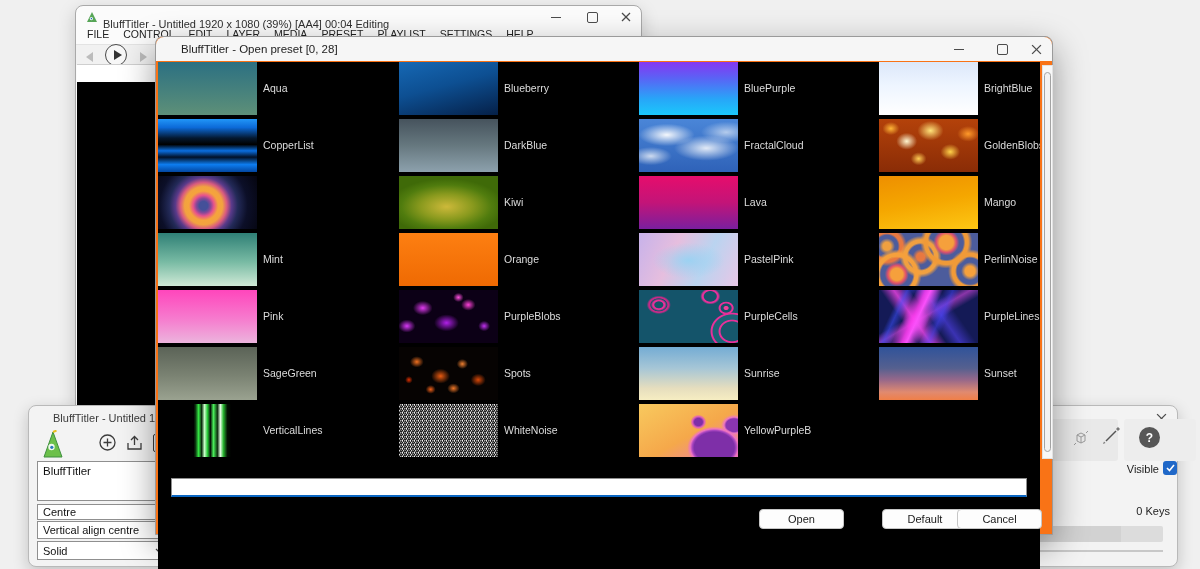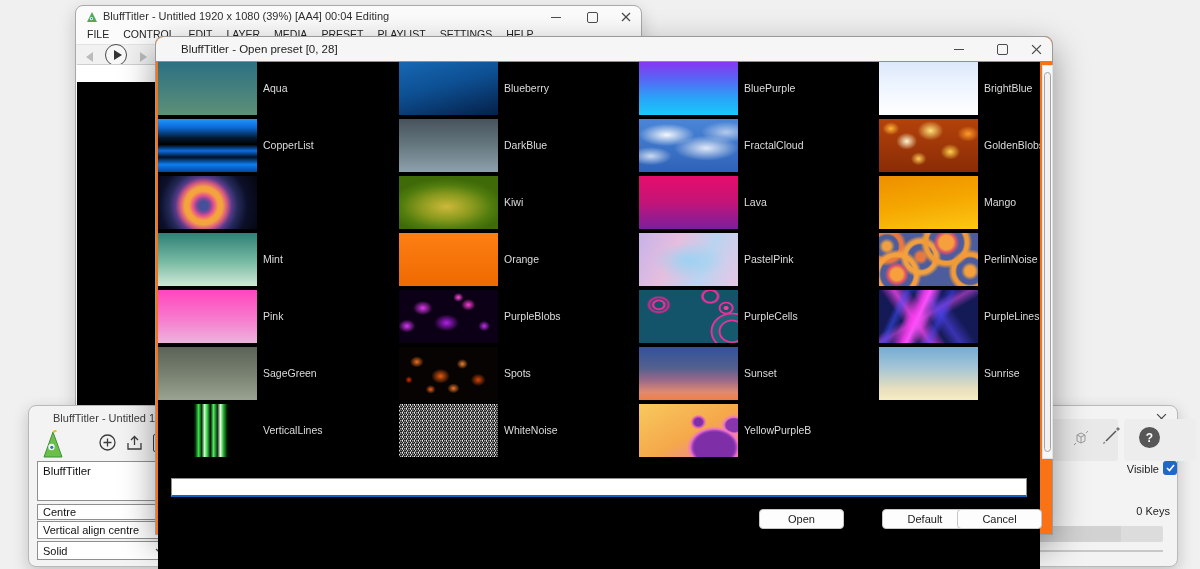--- a/index.html
+++ b/index.html
@@ -6,21 +6,21 @@
   body{width:1200px;height:569px;overflow:hidden;background:#f0f0f0;
        font-family:"Liberation Sans",sans-serif;-webkit-font-smoothing:antialiased;}
   .abs{position:absolute;}
   .desktop{position:relative;width:1200px;height:569px;background:#f0f0f0;}
 
   
   .win-main{left:75px;top:5px;width:565px;height:400px;background:#fbfbfb;
     border:1px solid #a9a9a9;border-radius:8px 8px 0 0;z-index:1;box-shadow:0 6px 18px rgba(0,0,0,.18);}
   .mtitle{left:0;top:0;right:0;height:21px;}
   .mtitle .logo{left:10px;top:5px;}
-  .mtitle .ttl{left:27px;top:4px;font-size:11px;color:#2f2f2f;white-space:nowrap;}
+  .mtitle .ttl{left:27px;top:12px;font-size:11px;color:#2f2f2f;white-space:nowrap;}
   .winbtn{width:12px;height:12px;display:flex;align-items:center;justify-content:center;}
   .minline{width:10px;height:1px;background:#4c4c4c;}
   .maxbox{width:9px;height:9px;border:1px solid #4c4c4c;border-radius:2px;}
   .xglyph line{stroke:#4c4c4c;stroke-width:1.2;}
   .mmenu{left:4px;top:21px;height:16px;display:flex;}
   .menu-item{font-size:10.5px;color:#222;padding:1px 7px;white-space:nowrap;}
   .mtool{left:0;top:38px;right:0;height:20px;background:#f1f1f1;border-top:1px solid #e3e3e3;}
   .tri-l{left:10px;top:7px;width:0;height:0;border:5px solid transparent;border-right:7px solid #bcbcbc;border-left:0;}
   .tri-r{left:64px;top:7px;width:0;height:0;border:5px solid transparent;border-left:7px solid #bcbcbc;border-right:0;}
   .play{left:29px;top:-1px;width:20px;height:20px;border:1.6px solid #4a4a4a;border-radius:50%;background:#f7f7f7;}
@@ -304,26 +304,26 @@
         </div>
         <div class="pcell">
           <div class="pthumb" style="background: linear-gradient(rgb(91, 99, 87) 0%, rgb(123, 131, 115) 55%, rgb(154, 162, 144) 100%);"></div>
           <div class="plabel">SageGreen</div>
         </div>
         <div class="pcell">
           <div class="pthumb" style="background: radial-gradient(11px 9px at 18% 28%, rgb(240, 112, 32), rgba(240, 112, 32, 0) 62%), radial-gradient(15px 12px at 42% 55%, rgb(232, 90, 16), rgba(232, 90, 16, 0) 62%), radial-gradient(9px 8px at 64% 32%, rgb(240, 128, 48), rgba(240, 128, 48, 0) 62%), radial-gradient(12px 10px at 80% 62%, rgb(216, 72, 8), rgba(216, 72, 8, 0) 62%), radial-gradient(8px 7px at 32% 80%, rgb(240, 96, 24), rgba(240, 96, 24, 0) 62%), radial-gradient(6px 6px at 10% 62%, rgb(224, 48, 0), rgba(224, 48, 0, 0) 62%), radial-gradient(10px 8px at 55% 78%, rgb(240, 120, 40), rgba(240, 120, 40, 0) 62%), rgb(6, 3, 2);"></div>
           <div class="plabel">Spots</div>
         </div>
         <div class="pcell">
+          <div class="pthumb" style="background: linear-gradient(rgb(116, 172, 212) 0%, rgb(166, 198, 214) 40%, rgb(230, 222, 190) 78%, rgb(246, 237, 194) 100%);"></div>
+          <div class="plabel">Sunrise</div>
+        </div>
+        <div class="pcell">
           <div class="pthumb" style="background: linear-gradient(rgb(48, 83, 154) 0%, rgb(85, 96, 143) 40%, rgb(151, 104, 138) 62%, rgb(224, 138, 112) 85%, rgb(240, 127, 72) 100%);"></div>
           <div class="plabel">Sunset</div>
-        </div>
-        <div class="pcell">
-          <div class="pthumb" style="background: linear-gradient(rgb(116, 172, 212) 0%, rgb(166, 198, 214) 40%, rgb(230, 222, 190) 78%, rgb(246, 237, 194) 100%);"></div>
-          <div class="plabel">Sunrise</div>
         </div>
         <div class="pcell">
           <div class="pthumb" style="background: linear-gradient(90deg, rgb(0, 0, 0) 0%, rgb(0, 0, 0) 36%, rgb(12, 58, 16) 38%, rgb(53, 232, 69) 41%, rgb(10, 42, 12) 44%, rgb(201, 255, 201) 47%, rgb(40, 200, 56) 50%, rgb(6, 16, 6) 53%, rgb(74, 240, 90) 56%, rgb(12, 48, 14) 60%, rgb(232, 255, 232) 63%, rgb(40, 184, 48) 66%, rgb(3, 16, 3) 70%, rgb(0, 0, 0) 74%, rgb(0, 0, 0) 100%);"></div>
           <div class="plabel">VerticalLines</div>
         </div>
         <div class="pcell">
           <div class="pthumb" style="background: repeating-linear-gradient(0deg, rgb(10, 10, 10) 0px, rgb(10, 10, 10) 1px, rgb(140, 140, 140) 1px, rgb(140, 140, 140) 2px, rgb(242, 242, 242) 2px, rgb(242, 242, 242) 3px, rgb(74, 74, 74) 3px, rgb(74, 74, 74) 4px), repeating-linear-gradient(90deg, rgb(22, 22, 22) 0px, rgb(22, 22, 22) 1px, rgb(180, 180, 180) 1px, rgb(180, 180, 180) 2px, rgb(110, 110, 110) 2px, rgb(110, 110, 110) 3px, rgb(255, 255, 255) 3px, rgb(255, 255, 255) 4px); background-blend-mode: difference;"></div>
           <div class="plabel">WhiteNoise</div>
         </div>
         <div class="pcell">

